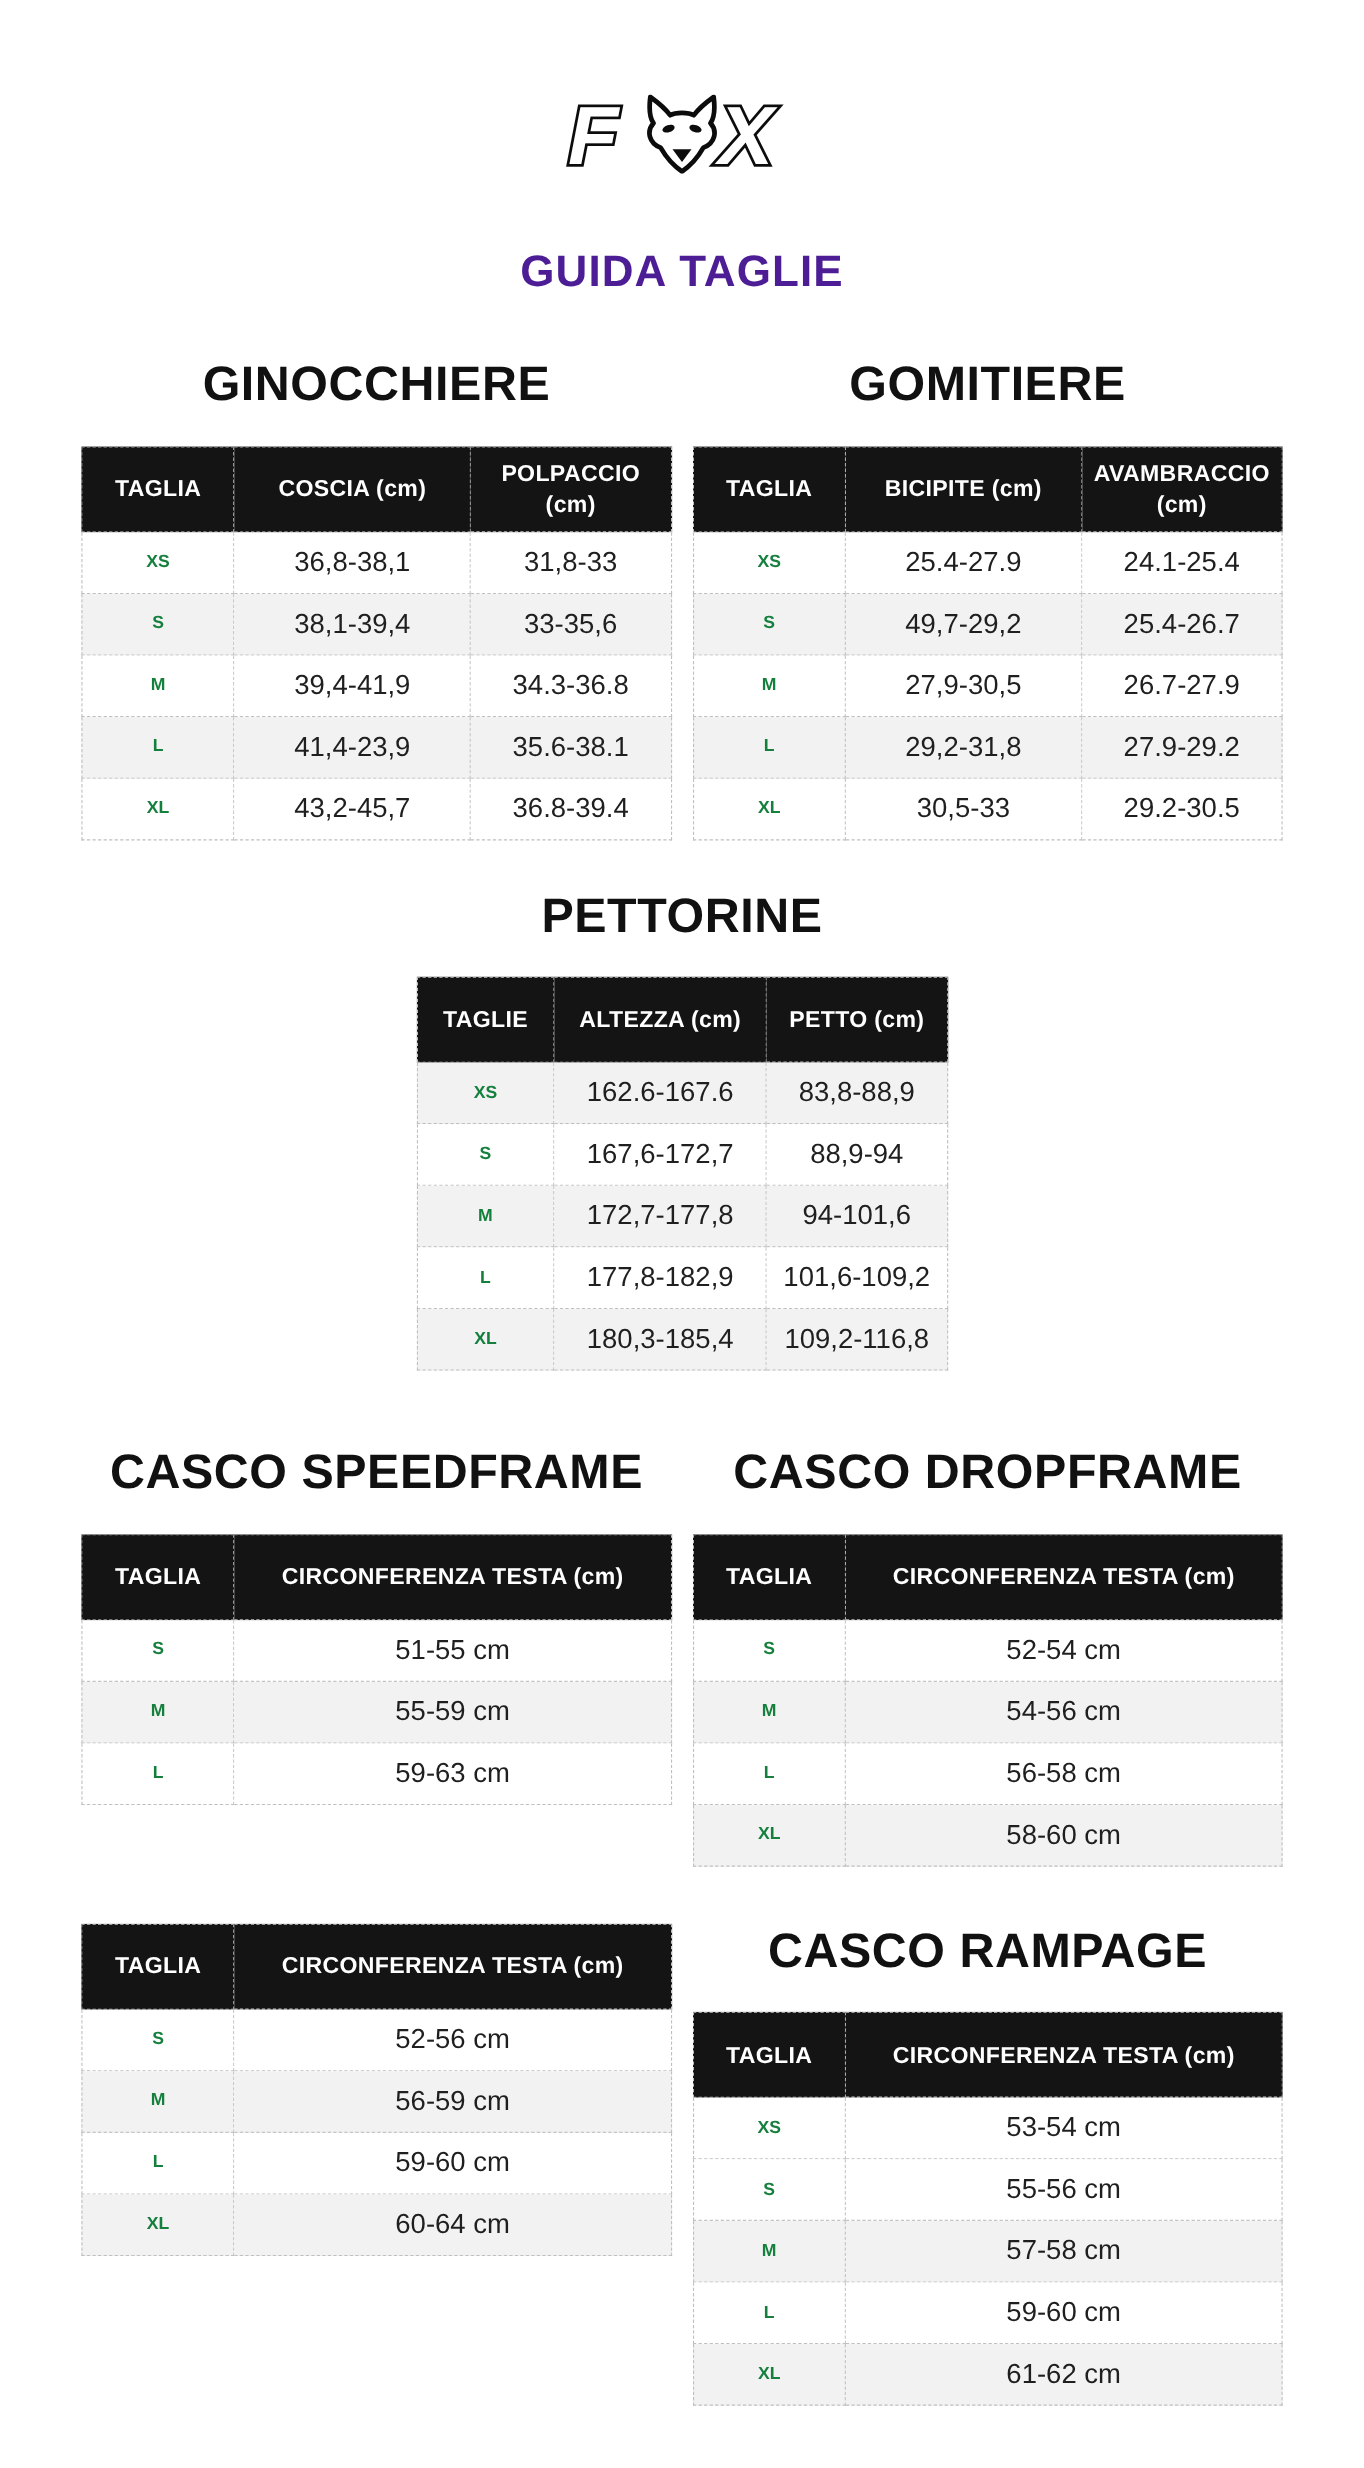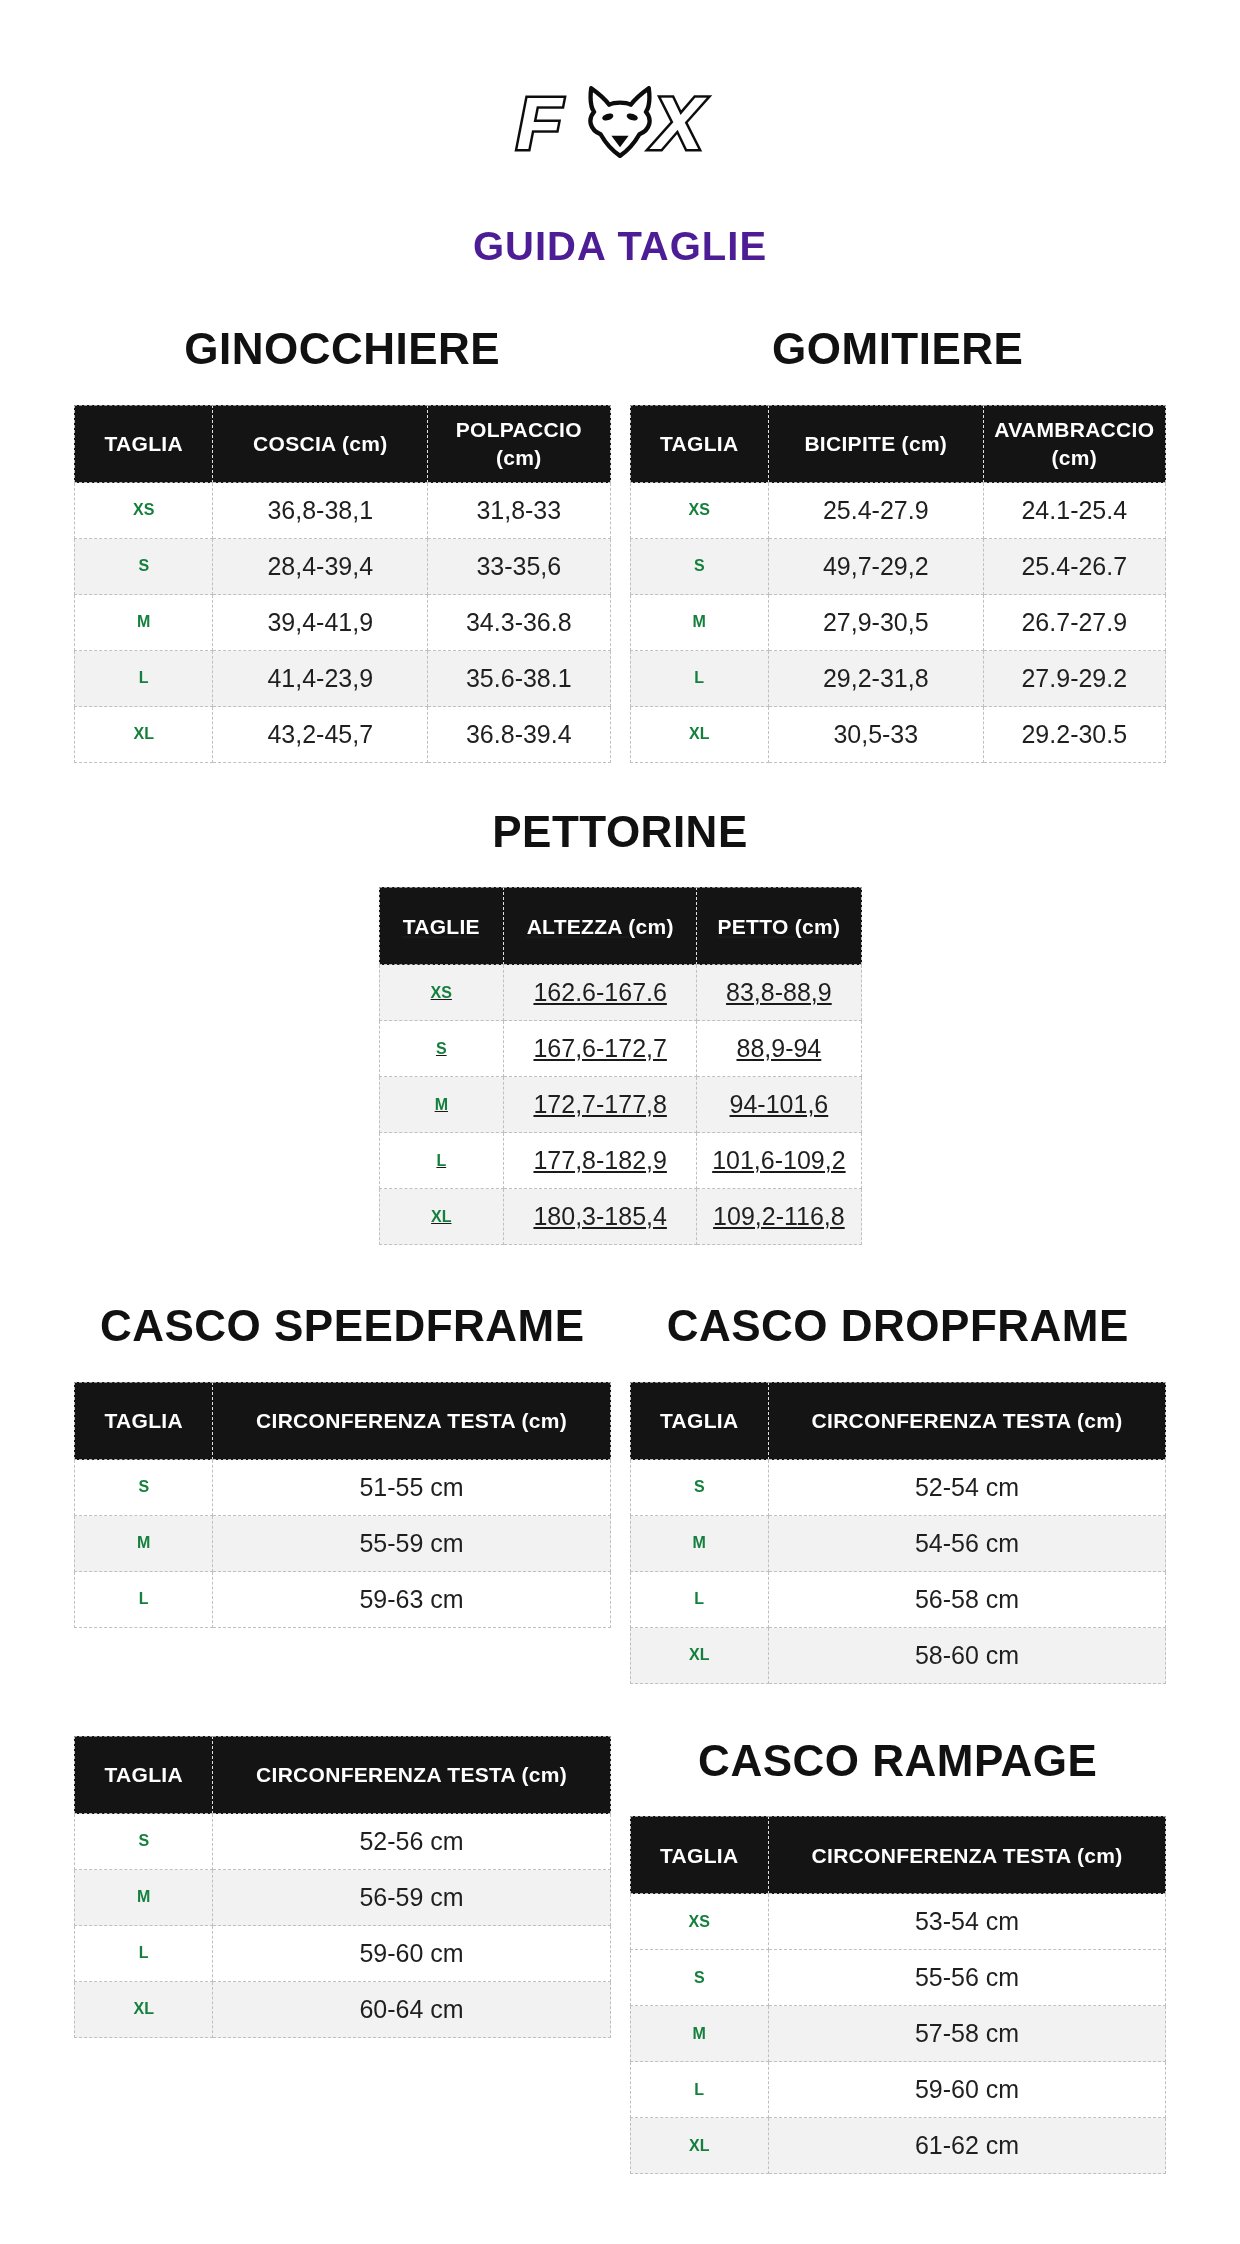--- a/index.html
+++ b/index.html
@@ -31,21 +31,21 @@
   .section { padding-top: 52px; }
   .area-ginocchiere, .area-gomitiere { padding-top: 56px; }
   .area-pettorine { padding-top: 44px; }
   .section-title {
     font-size: 44px; font-weight: bold; letter-spacing: 0.5px; color: #111111;
     text-align: center; margin: 0 0 30px; line-height: 1.15;
   }
   .size-table {
     width: 100%; border-collapse: separate; border-spacing: 0; table-layout: fixed;
   }
-  .area-pettorine .size-table { width: 483px; margin: 4px auto; text-decoration: underline; }
+  .area-pettorine .size-table { width: 483px; margin: 16px auto; }
   .size-table th, .size-table td {
     box-sizing: border-box; text-align: center; vertical-align: middle;
     border-right: 1px dashed #c0c0c0; border-bottom: 1px dashed #c0c0c0;
   }
   .size-table th:first-child, .size-table td:first-child { border-left: 1px dashed #c0c0c0; }
   .size-table th {
     background: #141414; color: #ffffff; font-weight: bold;
     font-size: 21px; letter-spacing: 0.3px; line-height: 1.3;
     height: 78px; padding: 8px 10px; border-top: 1px dashed #9a9a9a;
   }
@@ -99,21 +99,21 @@
             </tr>
       </thead>
       <tbody>
             <tr>
               <td class="size">XS</td>
               <td>36,8-38,1</td>
               <td>31,8-33</td>
             </tr>
             <tr class="shaded">
               <td class="size">S</td>
-              <td>28,4-39,4</td>
+              <td>38,1-39,4</td>
               <td>33-35,6</td>
             </tr>
             <tr>
               <td class="size">M</td>
               <td>39,4-41,9</td>
               <td>34.3-36.8</td>
             </tr>
             <tr class="shaded">
               <td class="size">L</td>
               <td>41,4-23,9</td>

